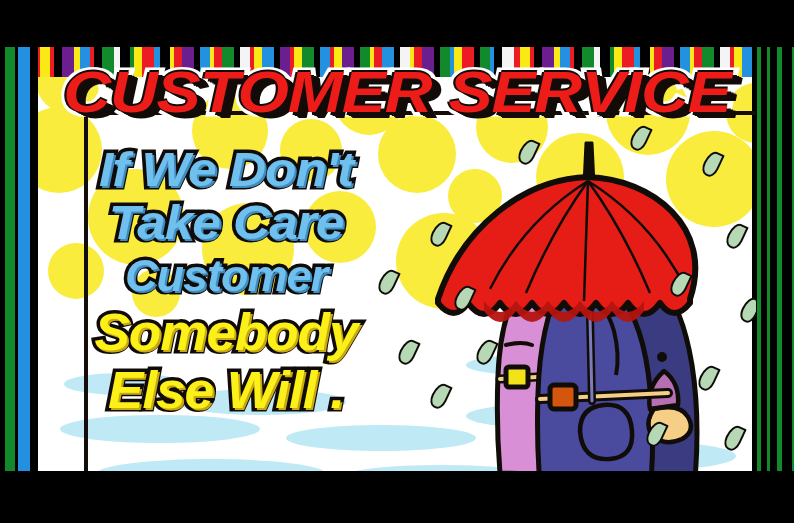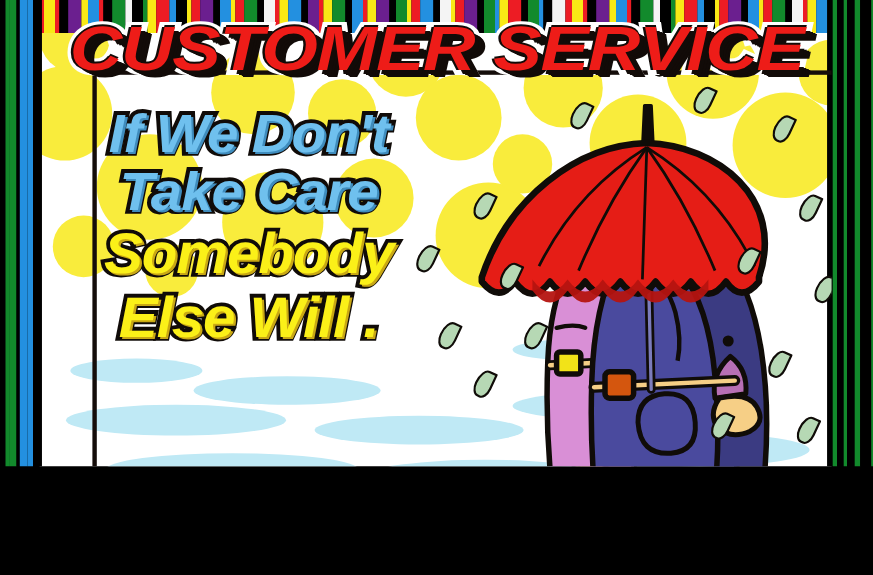--- a/index.html
+++ b/index.html
@@ -7,20 +7,21 @@
     padding: 0;
     background: #000;
   }
   #poster {
     position: relative;
     width: 794px;
     height: 424px;
     overflow: hidden;
     background: #000;
     font-family: "Liberation Sans", sans-serif;
+    margin-top: 47px;
   }
 
   
   .stripe-band {
     position: absolute;
     overflow: hidden;
     background: #000;
   }
   .stripe-band > i {
     position: absolute;
@@ -297,20 +298,21 @@
     </div>
 
     <div id="card-keyline"></div>
   </div>
 
   <div id="headline">CUSTOMER SERVICE</div>
 
   <div id="copy">
     <div class="line blue" id="l1">If We Don't</div>
     <div class="line blue" id="l2">Take Care</div>
+    <div class="line blue" id="l4">Customer</div>
     <div class="line yellow" id="l5">Somebody</div>
     <div class="line yellow" id="l6">Else Will .</div>
   </div>
 
   <div class="stripe-band" id="band-top">
       <i style="background: rgb(18, 138, 44); top: 0px; left: 0px; height: 100%; width: 10px;"></i>
       <i style="background: rgb(35, 144, 224); top: 0px; left: 10px; height: 100%; width: 4px;"></i>
       <i style="background: rgb(0, 0, 0); top: 0px; left: 14px; height: 100%; width: 8px;"></i>
       <i style="background: rgb(244, 244, 244); top: 0px; left: 22px; height: 100%; width: 12px;"></i>
       <i style="background: rgb(237, 28, 36); top: 0px; left: 34px; height: 100%; width: 6px;"></i>

